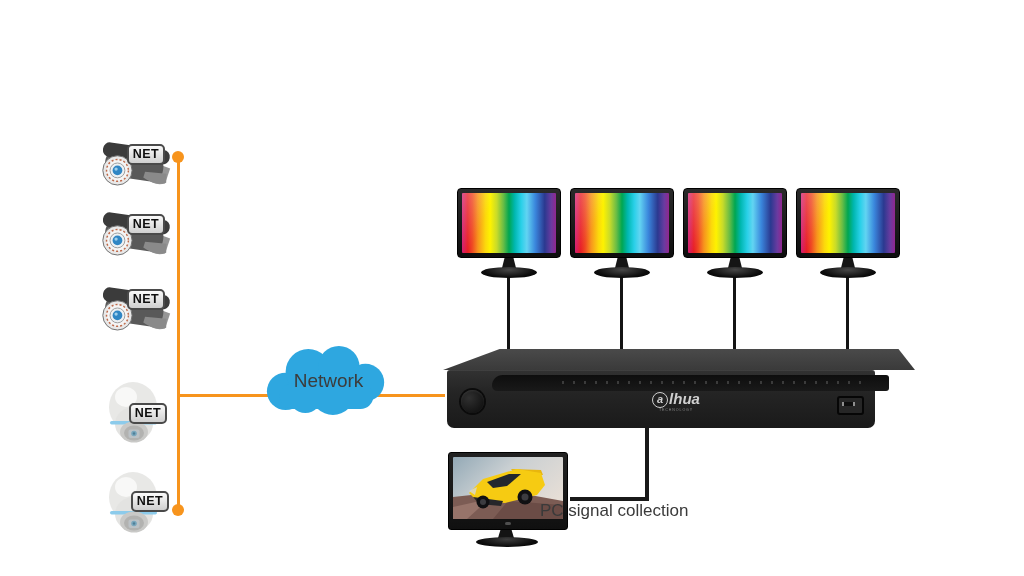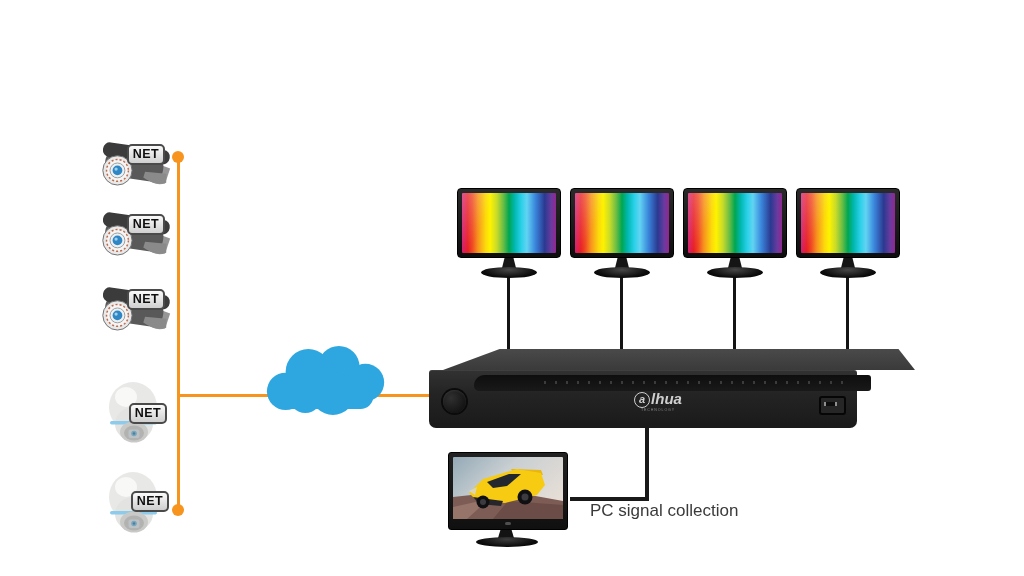--- a/index.html
+++ b/index.html
@@ -55,21 +55,21 @@
       #3a86dc 78%, #2b3990 88%, #6a3ba0 95%, #92278f 100%);}
   .mon-screen::after{content:"";position:absolute;inset:0;background:linear-gradient(115deg,rgba(255,255,255,0.28) 0%,rgba(255,255,255,0) 28%);}
   .mon-neck{position:absolute;left:45px;top:70px;width:14px;height:10px;background:#151515;clip-path:polygon(18% 0,82% 0,100% 100%,0 100%);}
   .mon-base{position:absolute;left:24px;top:79px;width:56px;height:11px;border-radius:50%;
     background:radial-gradient(ellipse at 50% 25%,#474747 0%,#0b0b0b 65%);}
 
   
   .dev-top{position:absolute;left:443px;top:349px;width:472px;height:21px;
     background:linear-gradient(180deg,#4a4a4a,#3a3a3a);
     clip-path:polygon(12% 0,96.5% 0,100% 100%,0 100%);}
-  .dev-front{position:absolute;left:429px;top:370px;width:428px;height:58px;
+  .dev-front{position:absolute;left:447px;top:370px;width:428px;height:58px;
     background:linear-gradient(180deg,#323232 0%,#242424 40%,#1a1a1a 100%);
     border-radius:3px 3px 7px 7px;box-shadow:inset 0 1px 0 rgba(255,255,255,0.07);}
   .dev-vent{position:absolute;left:45px;top:5px;width:397px;height:16px;
     background:linear-gradient(180deg,#0e0e0e,#191919);border-radius:18px 5px 5px 9px;}
   .dev-leds{position:absolute;left:70px;top:6px;width:305px;height:3px;opacity:0.8;
     background:repeating-linear-gradient(90deg,#454545 0 2px,transparent 2px 11px);}
   .dev-power{position:absolute;left:14px;top:20px;width:23px;height:23px;border-radius:50%;
     background:radial-gradient(circle at 35% 35%,#303030,#141414 72%);
     box-shadow:0 0 0 2px #0b0b0b, inset 0 1px 2px rgba(255,255,255,0.08);}
   .dev-logo{position:absolute;left:179px;top:21px;width:100px;text-align:center;color:#cfcfcf;}
@@ -87,21 +87,21 @@
   .pcable.v{left:645px;top:426px;width:4px;height:75px;}
   .pcable.h{left:570px;top:497px;width:79px;height:4px;}
   .pc{position:absolute;left:448px;top:452px;width:120px;height:96px;}
   .pc-bezel{box-sizing:border-box;width:120px;height:78px;background:linear-gradient(180deg,#222,#101010);
     border:1px solid #000;border-radius:3px;padding:4px 4px 10px 4px;}
   .pc-screen{width:110px;height:62px;overflow:hidden;border-radius:1px;}
   .pc-logo-dot{position:absolute;left:57px;top:70px;width:6px;height:3px;border-radius:2px;background:#4f4f4f;}
   .pc-neck{position:absolute;left:50px;top:78px;width:16px;height:8px;background:#131313;clip-path:polygon(15% 0,85% 0,100% 100%,0 100%);}
   .pc-base{position:absolute;left:28px;top:85px;width:62px;height:10px;border-radius:50%;
     background:radial-gradient(ellipse at 50% 25%,#3d3d3d 0%,#0b0b0b 65%);}
-  .pc-caption{position:absolute;left:590px;top:501px;font-size:17px;color:#3a3a3a;white-space:nowrap;}
+  .pc-caption{position:absolute;left:540px;top:501px;font-size:17px;color:#3a3a3a;white-space:nowrap;}
 </style>
 </head>
 <body>
 
 <div class="stage">
 
 
   <div class="oline v"></div>
   <div class="oline h"></div>
   <div class="odot top"></div>
@@ -180,20 +180,21 @@
     <g fill="#2EA7E0">
       <circle cx="24" cy="50" r="19"></circle>
       <circle cx="47" cy="30" r="23"></circle>
       <circle cx="78" cy="25" r="21"></circle>
       <circle cx="105" cy="41" r="19"></circle>
       <circle cx="72" cy="52" r="22"></circle>
       <circle cx="44" cy="55" r="17"></circle>
       <rect x="18" y="42" width="95" height="26" rx="13"></rect>
     </g>
   </svg>
+  <div class="cloud-label">Network</div>
 
   <div class="mcable mc1"></div>
   <div class="mcable mc2"></div>
   <div class="mcable mc3"></div>
   <div class="mcable mc4"></div>
 
   <div class="monitor m1">
     <div class="mon-bezel">
       <div class="mon-screen"></div>
     </div>

